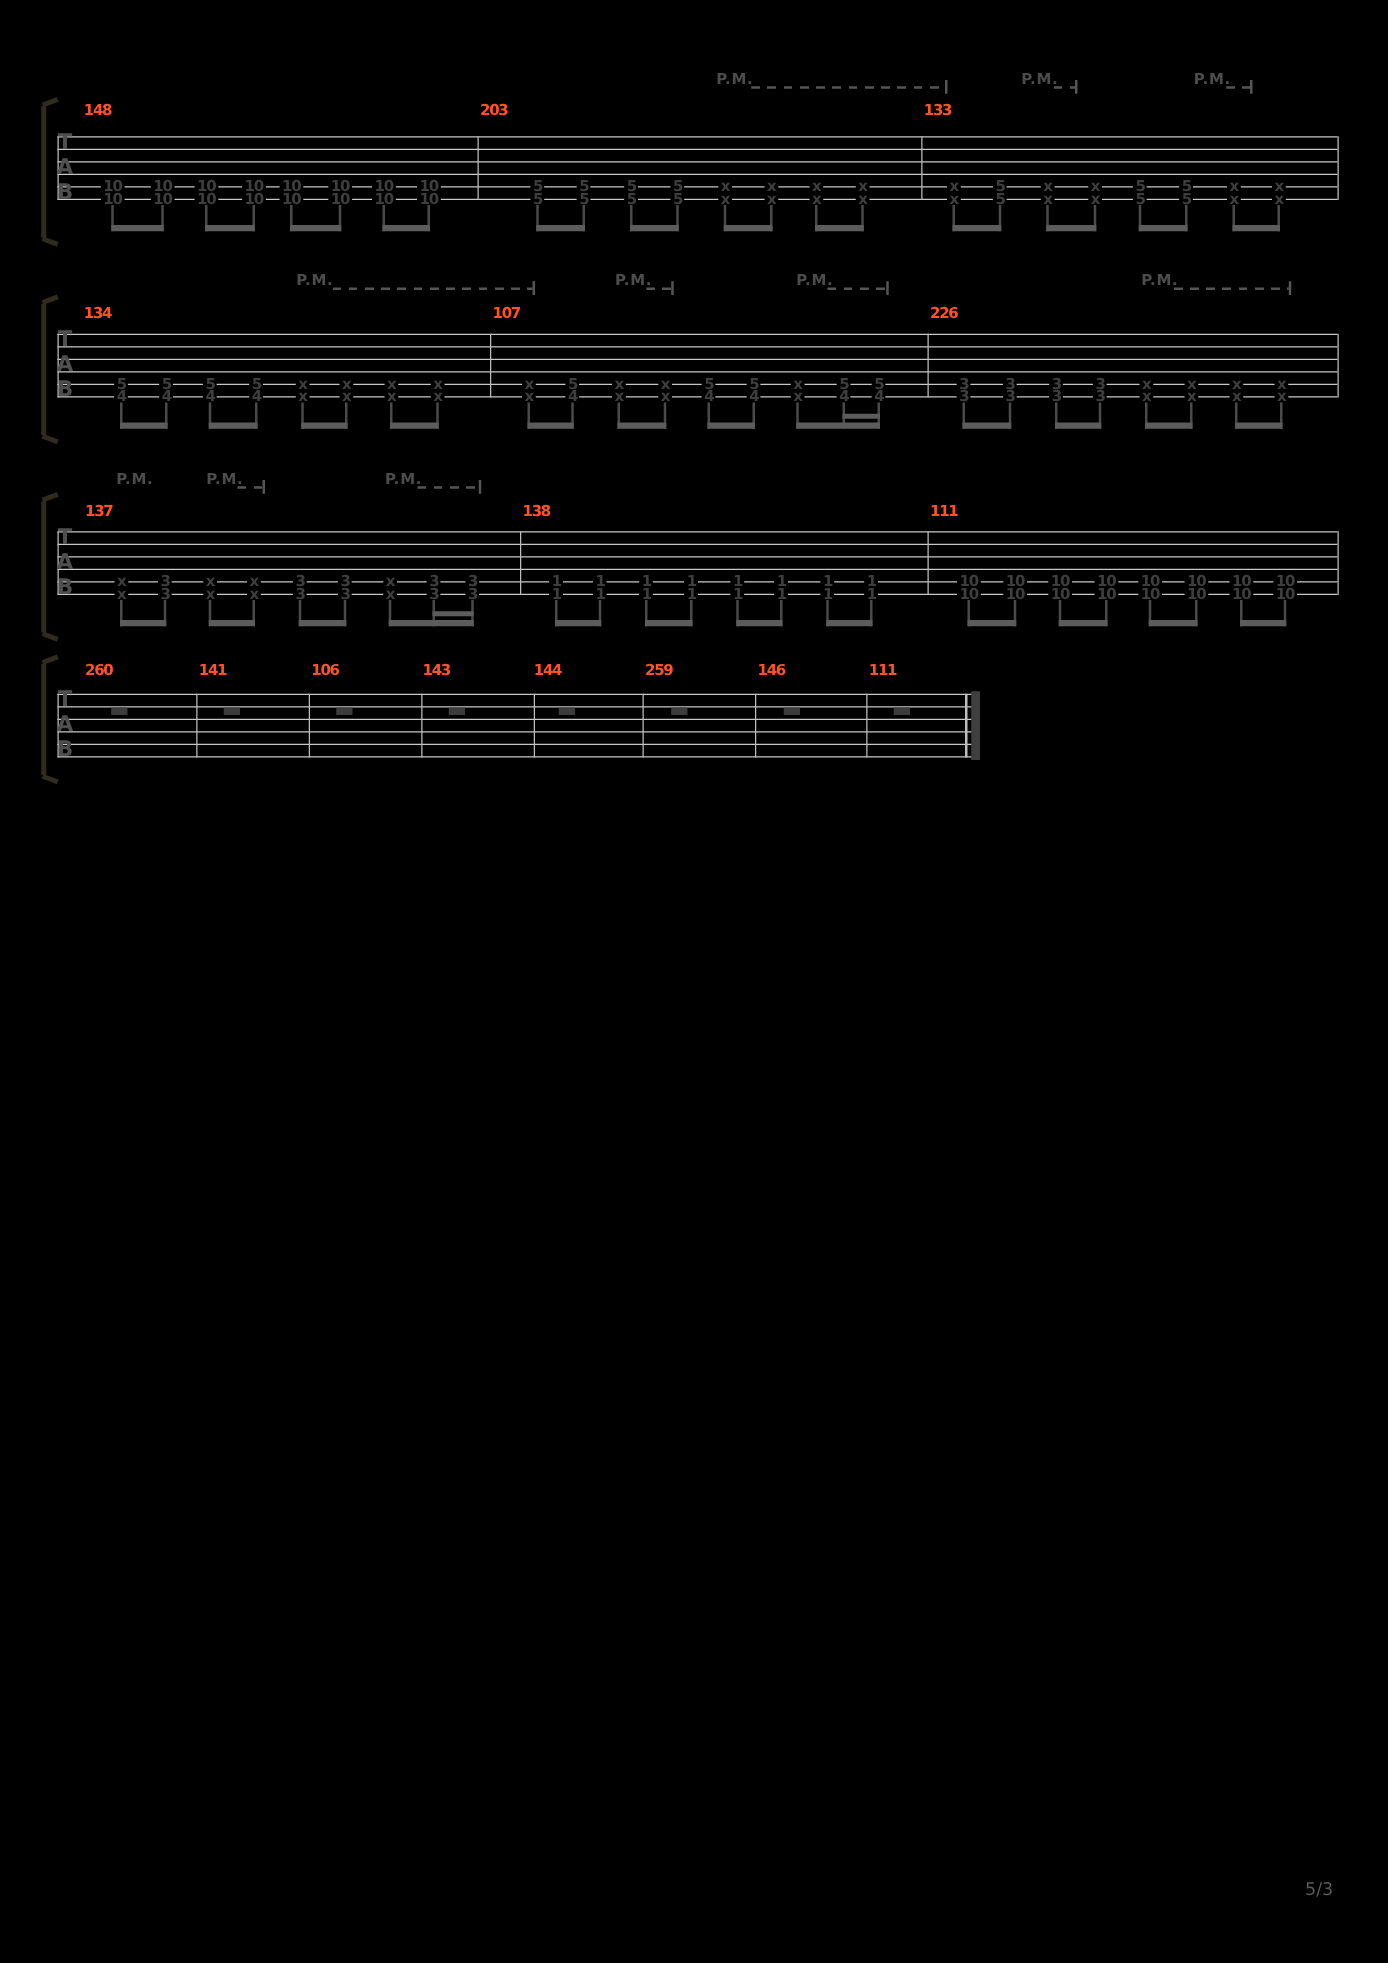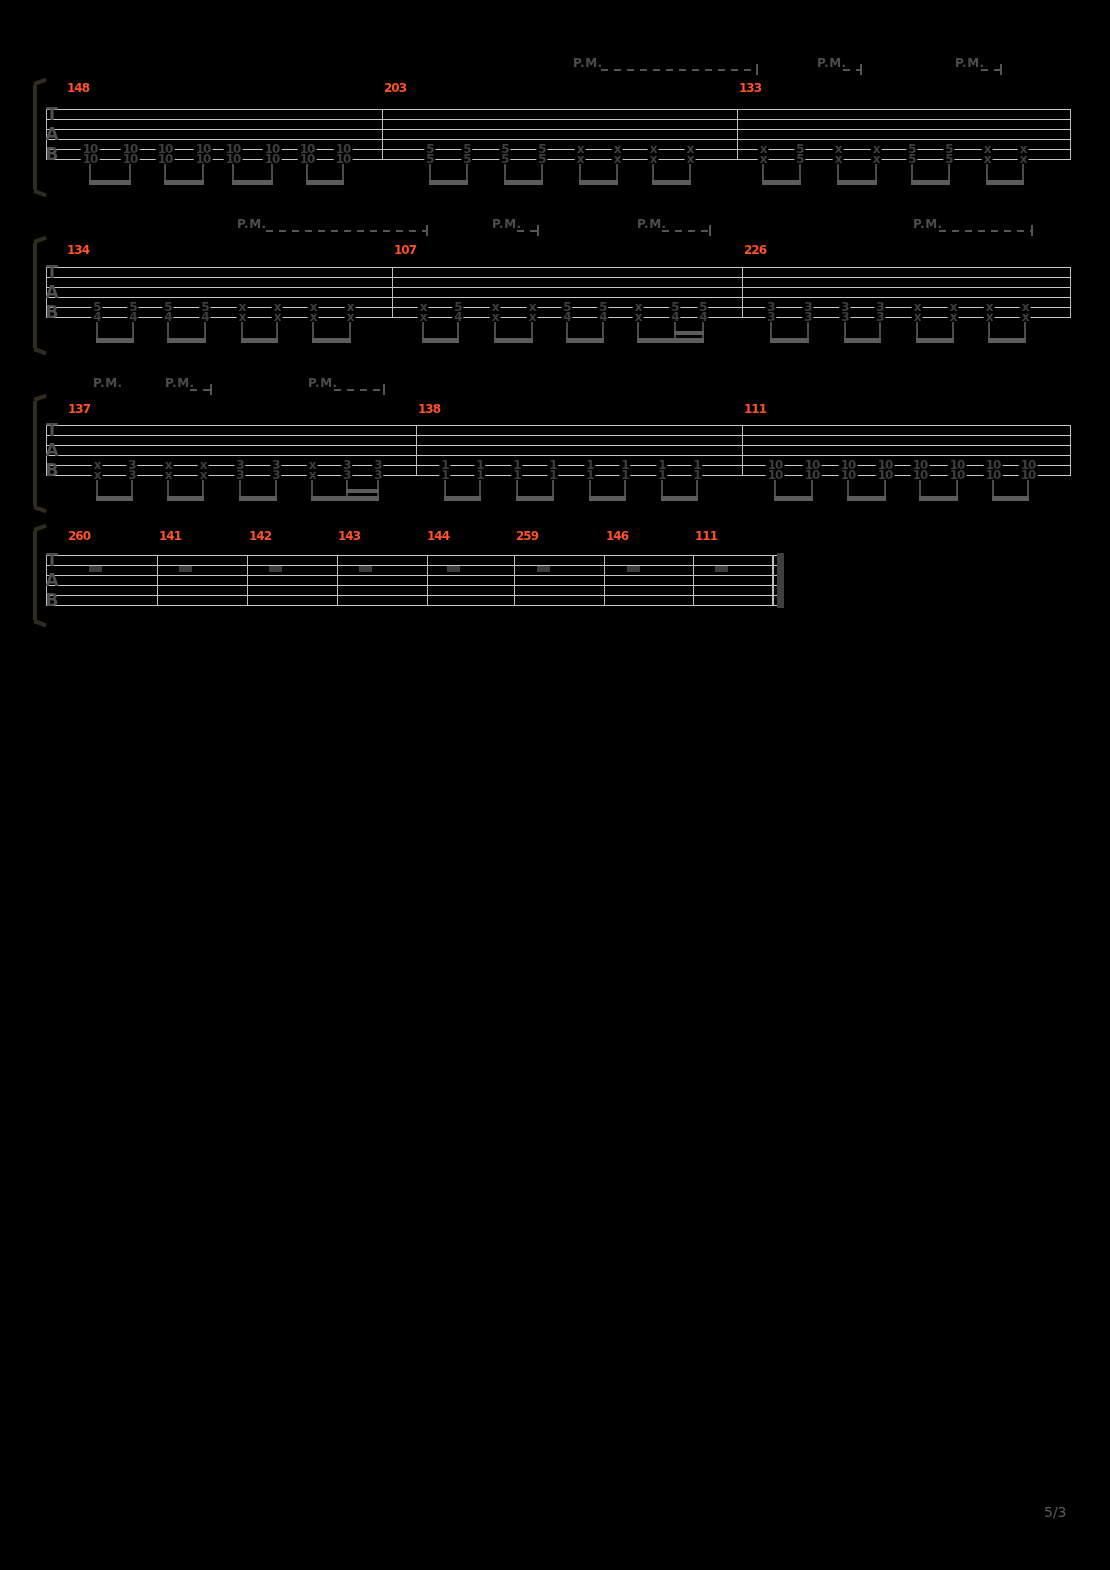--- a/index.html
+++ b/index.html
@@ -410,21 +410,21 @@
         <i class="h1" style="background: rgb(46, 44, 29);"></i>
         <i class="h2" style="background: rgb(46, 44, 29);"></i>
       </div>
       <div class="clef" style="left: 44px; top: 552px; width: 16px; height: 57px; color: rgb(79, 79, 79);">
         <span>T</span>
         <span>A</span>
         <span>B</span>
       </div>
       <div class="mnum" style="left: 68px; top: 530px; color: rgb(255, 82, 39);">260</div>
       <div class="mnum" style="left: 159px; top: 530px; color: rgb(255, 82, 39);">141</div>
-      <div class="mnum" style="left: 249px; top: 530px; color: rgb(255, 82, 39);">142</div>
+      <div class="mnum" style="left: 249px; top: 530px; color: rgb(255, 82, 39);">106</div>
       <div class="mnum" style="left: 338px; top: 530px; color: rgb(255, 82, 39);">143</div>
       <div class="mnum" style="left: 427px; top: 530px; color: rgb(255, 82, 39);">144</div>
       <div class="mnum" style="left: 516px; top: 530px; color: rgb(255, 82, 39);">259</div>
       <div class="mnum" style="left: 606px; top: 530px; color: rgb(255, 82, 39);">146</div>
       <div class="mnum" style="left: 695px; top: 530px; color: rgb(255, 82, 39);">111</div>
       <div class="rest" style="left: 89px; top: 566px; background: rgb(60, 60, 60);"></div>
       <div class="rest" style="left: 179px; top: 566px; background: rgb(60, 60, 60);"></div>
       <div class="rest" style="left: 269px; top: 566px; background: rgb(60, 60, 60);"></div>
       <div class="rest" style="left: 359px; top: 566px; background: rgb(60, 60, 60);"></div>
       <div class="rest" style="left: 447px; top: 566px; background: rgb(60, 60, 60);"></div>

